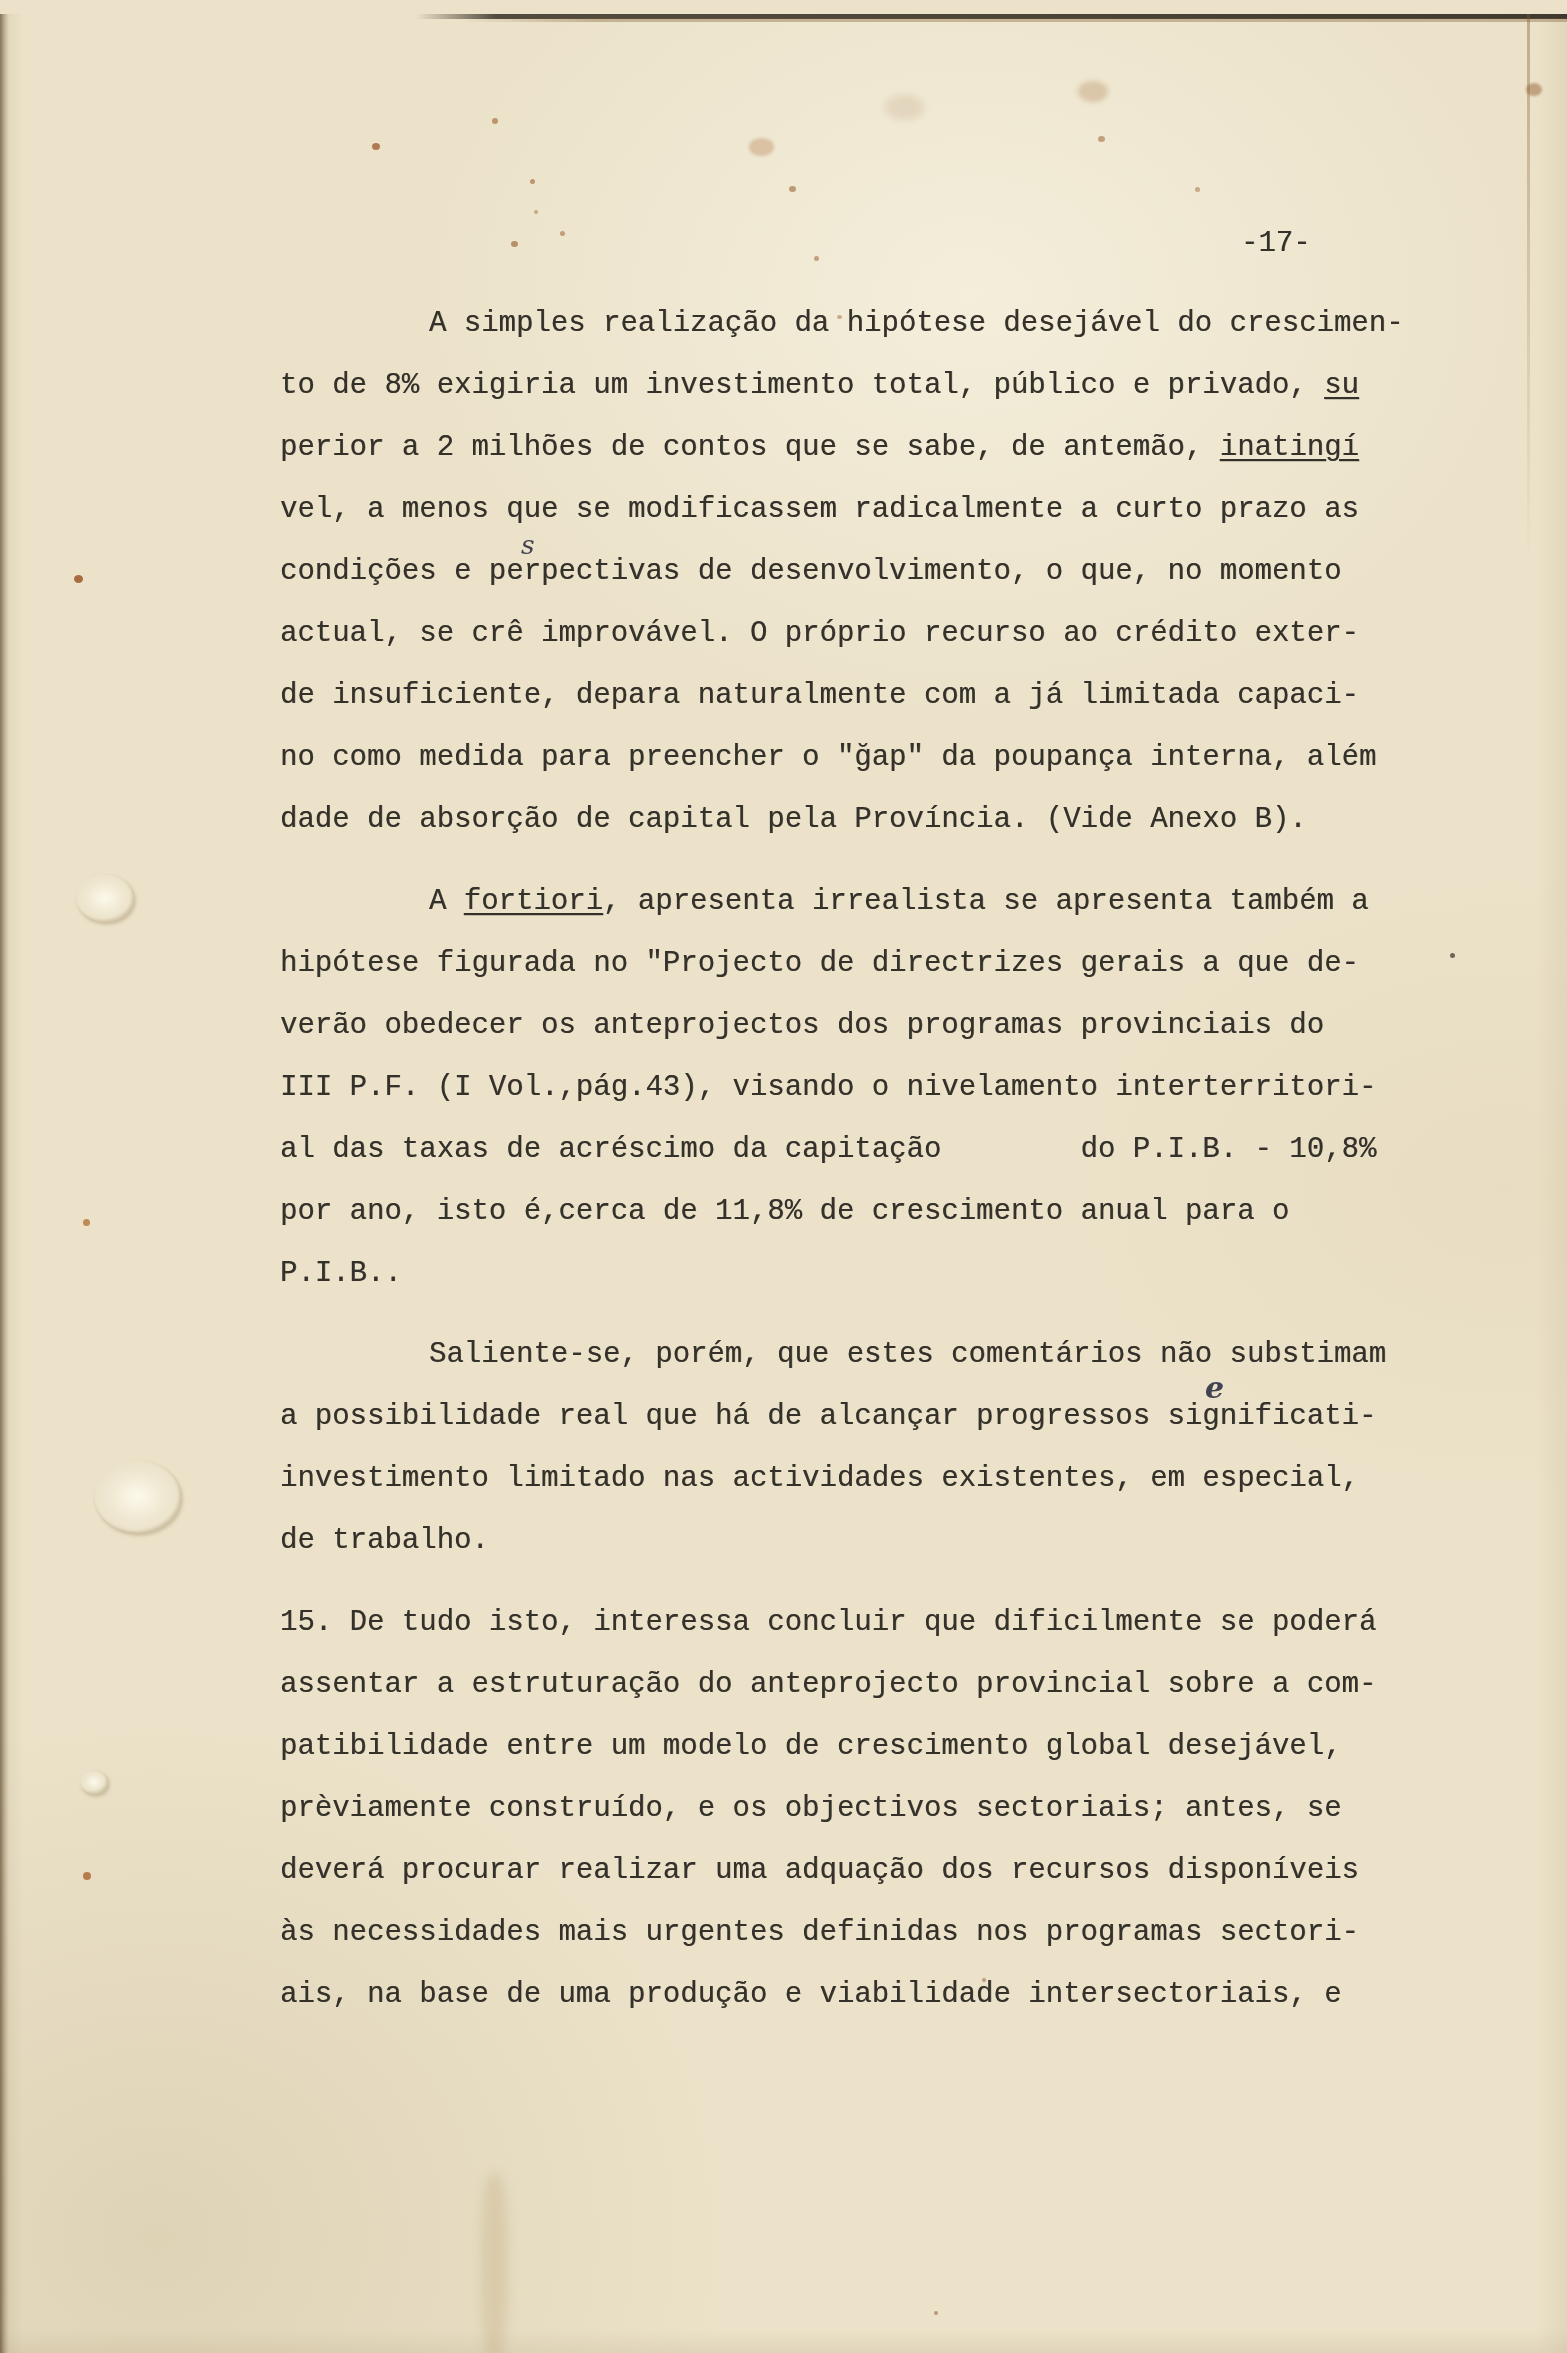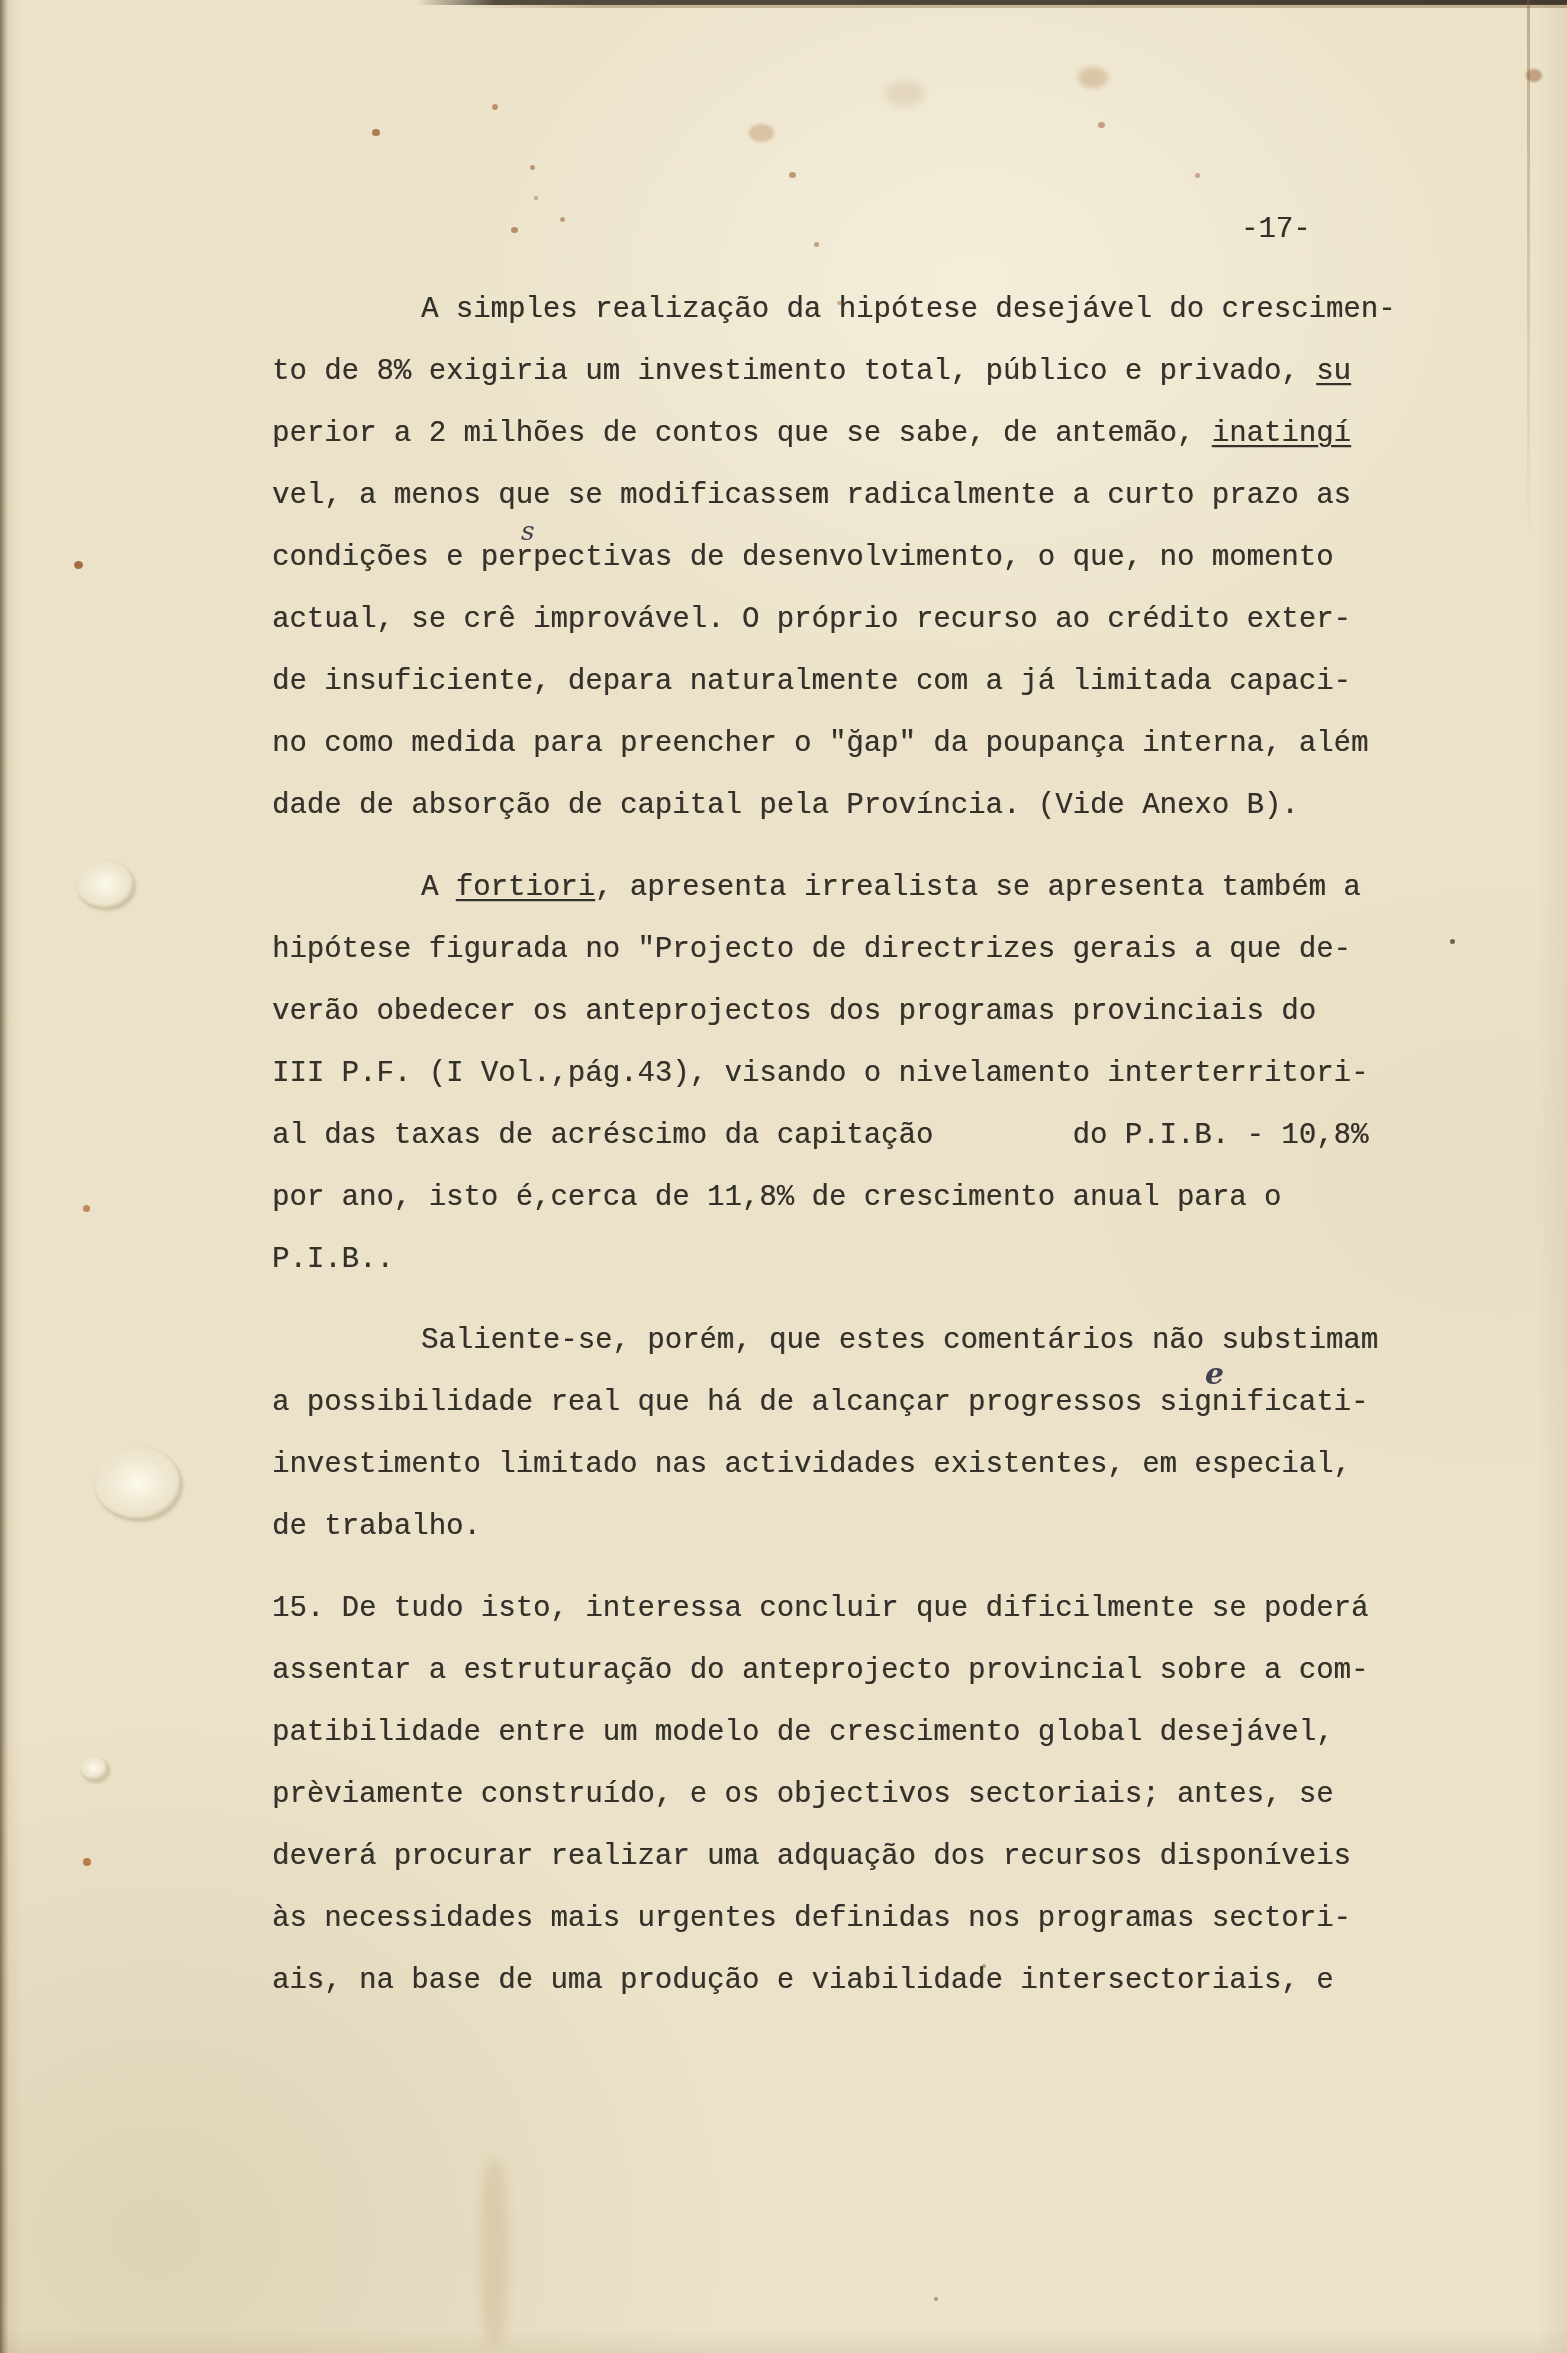--- a/index.html
+++ b/index.html
@@ -19,41 +19,42 @@
   .sheet{
     position:absolute;inset:0;
     background:
       radial-gradient(796px 619px at 62% 12%, rgba(255,252,240,.45), rgba(255,252,240,0) 70%),
       radial-gradient(885px 796px at 10% 95%, rgba(150,120,70,.14), rgba(150,120,70,0) 65%),
       radial-gradient(619px 442px at 96% 50%, rgba(210,180,140,.10), rgba(210,180,140,0) 70%),
       linear-gradient(to right, rgba(120,90,50,.12) 0px, rgba(120,90,50,0) 23px),
       linear-gradient(to left, rgba(140,110,70,.10) 0px, rgba(140,110,70,0) 30px),
       linear-gradient(to top, rgba(130,100,60,.10) 0px, rgba(130,100,60,0) 25px),
       var(--paper);
+    margin-top: 14px;
   }
   
   .edge-left{
     position:absolute;left:0;top:0;width:8.8px;height:2354px;
     background:linear-gradient(to right, rgba(70,52,30,.60), rgba(110,85,50,.25) 55%, rgba(110,85,50,0));
   }
   .edge-top{
     position:absolute;left:0;top:0;width:1567px;height:5.3px;
     background:linear-gradient(to right, rgba(40,33,22,0) 416px, rgba(40,33,22,.78) 496px, rgba(35,29,20,.85));
   }
   .edge-top-fringe{
     position:absolute;left:460px;top:4.4px;width:1107px;height:3.5px;
     background:linear-gradient(to right, rgba(120,85,45,0), rgba(120,85,45,.35) 12%, rgba(120,85,45,.35));
   }
   .edge-right-line{
     position:absolute;left:1527px;top:0;width:2.7px;height:549px;
     background:linear-gradient(to bottom, rgba(120,90,50,.40), rgba(120,90,50,0));
   }
   
   .text-block{
-    position:absolute;left:272px;top:279px;width:1141px;
+    position:absolute;left:280px;top:279px;width:1141px;
     color:var(--ink);
     font-size:29px;
     text-shadow:0.4px 0.4px 0.4px rgba(45,42,35,.55);
   }
   .paragraph{margin:0;}
   .paragraph + .paragraph{margin-top:19.5px;}
   .line{
     height:62px;line-height:62px;
     white-space:pre;
   }

